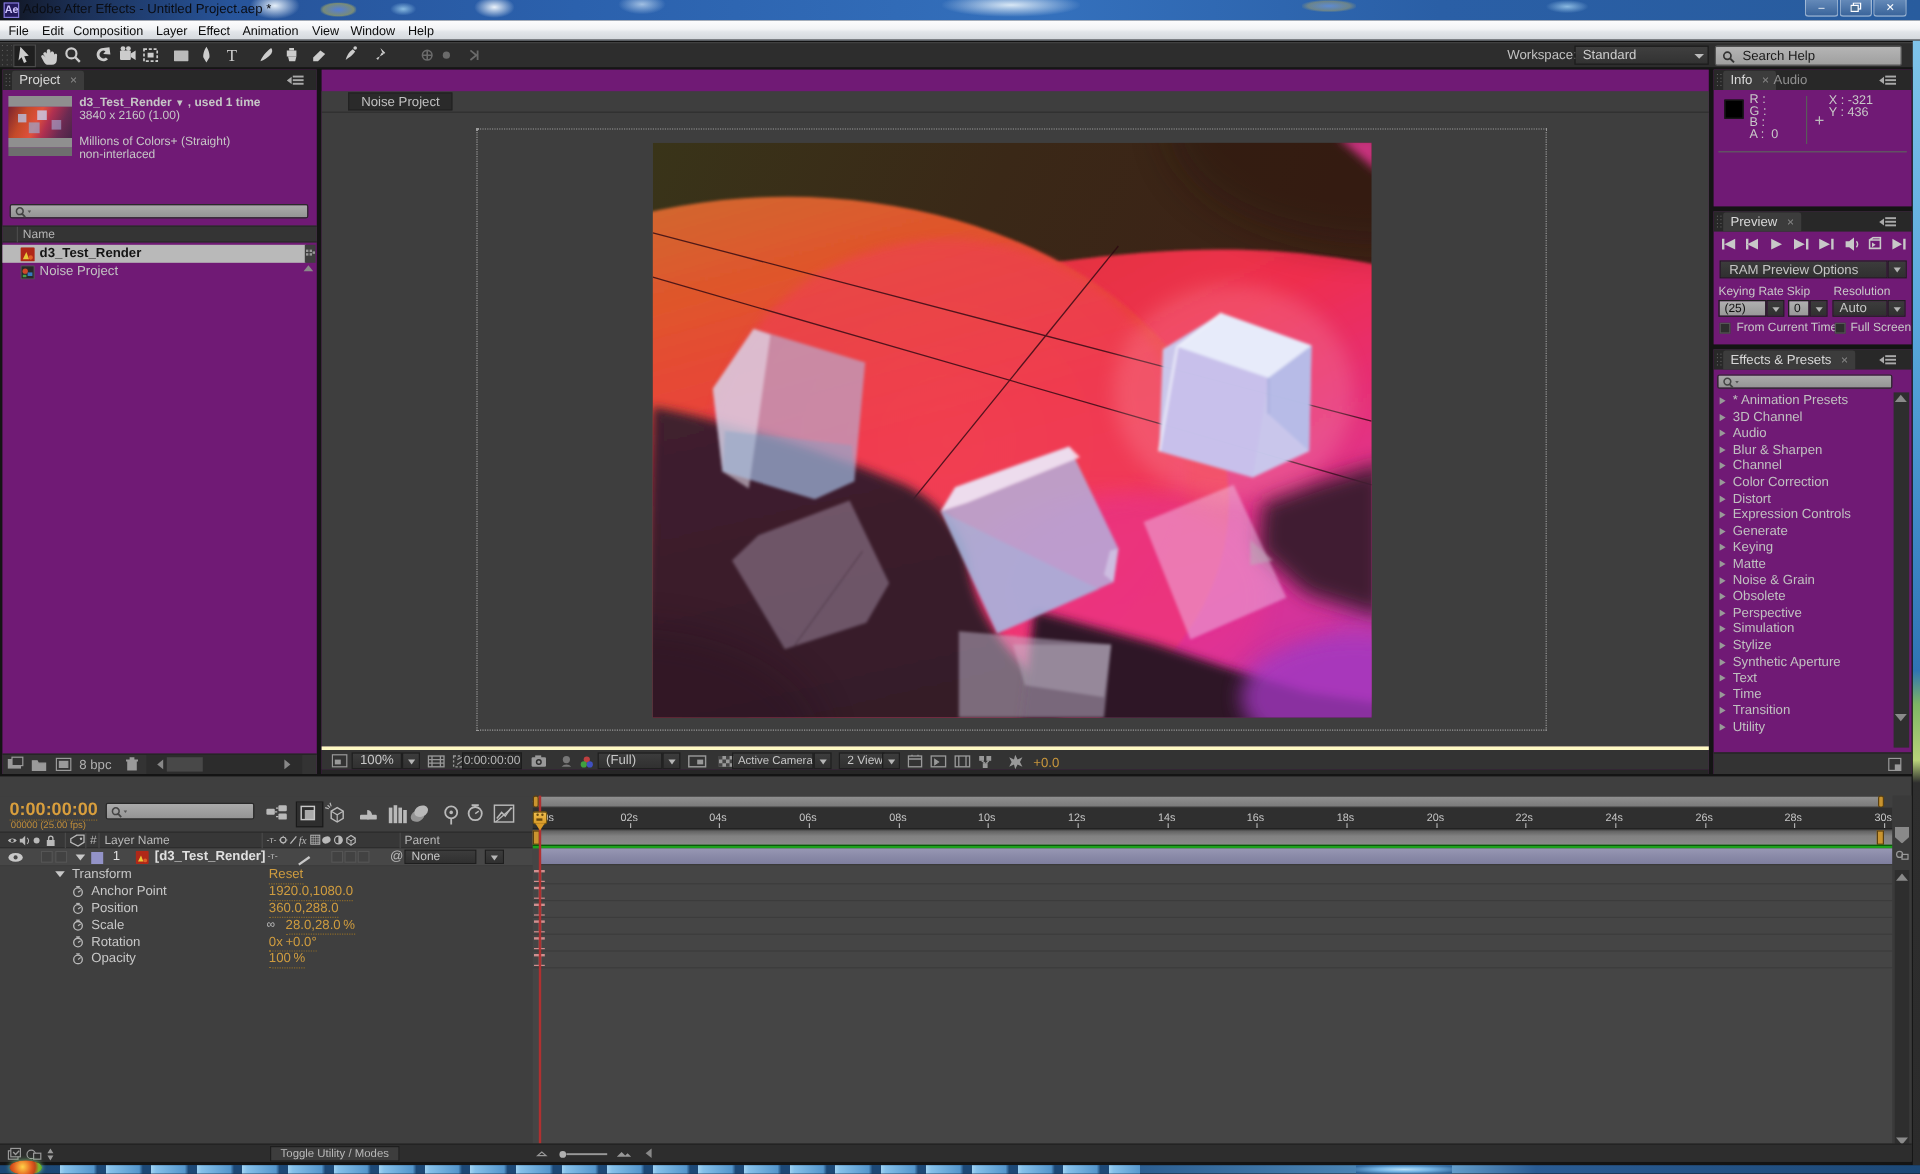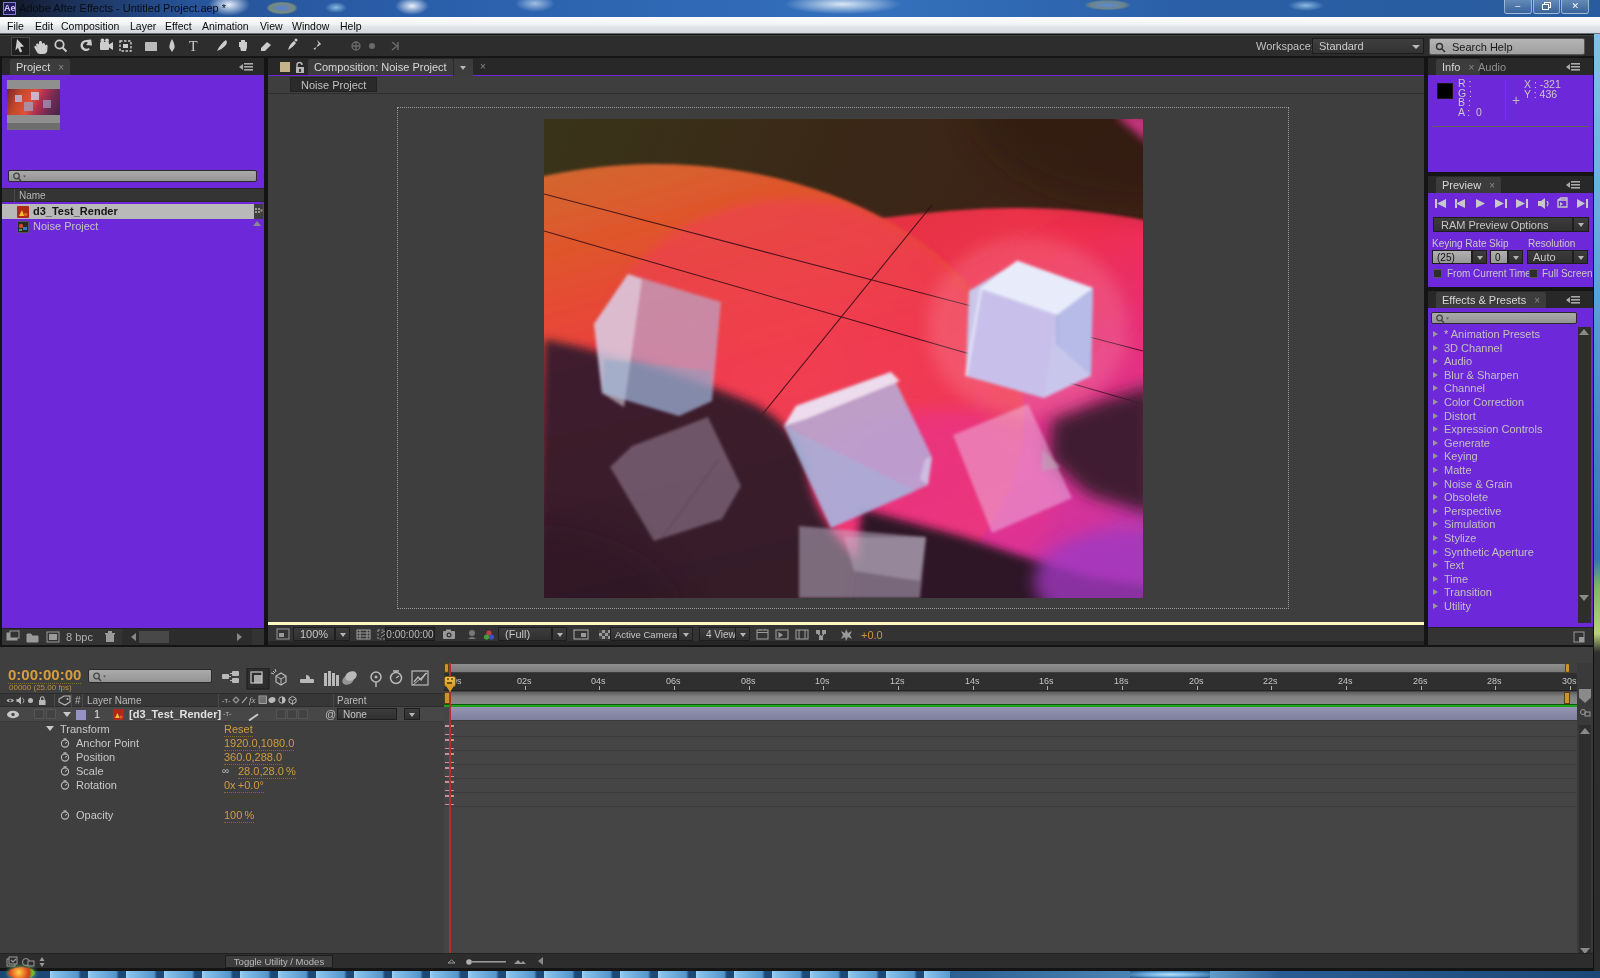--- a/index.html
+++ b/index.html
@@ -19,21 +19,21 @@
 #toolbar{position:absolute;top:35px;left:0;width:1600px;height:22px;background:#2d2d2d;border-top:1px solid #404040;border-bottom:1px solid #161616;}
 #toolbar svg{position:absolute;top:2px;}
 #wslabel{position:absolute;top:4px;left:1256px;font-size:11px;color:#c2c2c2;}
 #wsdrop{position:absolute;top:2px;left:1312px;width:112px;height:16px;background:linear-gradient(180deg,#3f3f3f,#323232);border:1px solid #1c1c1c;color:#cccccc;font-size:11px;line-height:15px;padding-left:6px;}
 #wsdrop .arr{position:absolute;right:3px;top:6px;width:0;height:0;border-left:4px solid transparent;border-right:4px solid transparent;border-top:4px solid #bbb;}
 #searchbox{position:absolute;top:2px;left:1429px;width:156px;height:17px;background:linear-gradient(180deg,#b5b5b5,#9f9f9f);border:1px solid #555;border-radius:2px;color:#1a1a1a;font-size:11px;line-height:16px;padding-left:22px;}
 
 #deskstrip{position:absolute;top:34px;left:1594px;width:6px;height:937px;background:linear-gradient(180deg,#7fc3ea 0%,#59a8dc 25%,#3c86c4 45%,#2f74b4 56%,#7db564 59%,#b9d27a 64%,#2e2e2e 66%,#2b2b2b 100%);}
 
 #ws{position:absolute;top:57px;left:0;width:1593px;height:914px;background:#141414;}
-.panel{position:absolute;background:#6d28d9;}
+.panel{position:absolute;background:#701a75;}
 .tabbar{position:absolute;top:0;left:0;right:0;height:17px;background:#282828;}
 .tab{position:absolute;top:1px;height:16px;background:#3c3c3c;color:#d8d8d8;font-size:11px;line-height:16px;padding:0 6px;border-radius:2px 2px 0 0;}
 .tab .x{color:#8a8a8a;margin-left:5px;font-size:10px;}
 .tabghost{position:absolute;top:1px;height:16px;color:#909090;font-size:11px;line-height:16px;padding:0 6px;}
 .pmenu{position:absolute;top:4px;width:16px;height:10px;}
 .grip{position:absolute;top:3px;left:2px;width:6px;height:12px;background:radial-gradient(circle 1px at 1px 1px,#777 60%,transparent 61%) 0 0/3px 3px;}
 
 #proj{left:2px;top:1px;width:262px;height:587px;}
 
 #comp{left:268px;top:1px;width:1156px;height:587px;}
@@ -178,20 +178,26 @@
         <div style="position:absolute;left:0;top:0;width:53px;height:9px;background:#8f8f8f"></div>
         <div style="position:absolute;left:0;top:9px;width:53px;height:26px;background:linear-gradient(115deg,#7a2430 0%,#c44a28 25%,#e0503c 45%,#b03050 60%,#6a2a52 80%,#4a2448 100%)">
           <div style="position:absolute;left:8px;top:6px;width:7px;height:7px;background:#b8c0e0;opacity:.8"></div>
           <div style="position:absolute;left:24px;top:3px;width:8px;height:8px;background:#c8d0ec;opacity:.8"></div>
           <div style="position:absolute;left:17px;top:13px;width:9px;height:9px;background:#9aa8cc;opacity:.7"></div>
           <div style="position:absolute;left:36px;top:11px;width:8px;height:8px;background:#a8b0d8;opacity:.6"></div>
         </div>
         <div style="position:absolute;left:0;top:35px;width:53px;height:8px;background:#8f8f8f"></div>
         <div style="position:absolute;left:0;top:43px;width:53px;height:7px;background:#6e6e6e"></div>
       </div>
+      <div id="pinfo">
+        <div style="font-weight:bold">d3_Test_Render <span style="font-size:8px">▼</span> , used 1 time</div>
+        <div style="margin-top:1px">3840 x 2160 (1.00)</div>
+        <div style="margin-top:12px">Millions of Colors+ (Straight)</div>
+        <div style="margin-top:1px">non-interlaced</div>
+      </div>
       <div class="psearch" style="left:6px;top:112px;width:249px;">
         <svg style="position:absolute;left:3px;top:1px" width="16" height="10" viewBox="0 0 16 10">
             <circle cx="4.5" cy="4" r="2.8" fill="none" stroke="#444" stroke-width="1.3"></circle>
             <path d="M6.5 6.3l2.5 2.7" stroke="#444" stroke-width="1.5"></path>
             <path d="M11 3.5l3 0l-1.5 2z" fill="#555"></path>
           </svg>
       </div>
       <div id="pnamehdr">
           <span style="position:absolute;left:17px;top:1px">Name</span>
           <div style="position:absolute;left:12px;top:0;width:1px;height:13px;background:#4a4a4a"></div>
@@ -242,34 +248,20 @@
               <path d="M104 5 h8 v8 h-8 z M103 4 h10 v1.5 h-10 z M106 2 h4 v2 h-4 z"></path>
             </g>
           <rect x="120" y="0" width="130" height="16" fill="#2c2c2c"></rect>
           <path d="M129 8 l5 -4 v8 z" fill="#888"></path>
           <rect x="137" y="2" width="30" height="12" fill="#484848"></rect>
           <path d="M240 8 l-5 -4 v8 z" fill="#888"></path>
         </svg>
       </div>
     </div>
     <div id="comp" class="panel">
-      <div class="tabbar">
-        <div class="grip" style="left:4px"></div>
-        <div style="position:absolute;left:12px;top:4px;width:10px;height:10px;background:#c4b48a"></div>
-        <svg style="position:absolute;left:26px;top:3px" width="12" height="13" viewBox="0 0 12 13">
-            <path d="M3 6 v-2 a2.5 2.5 0 0 1 5 0" fill="none" stroke="#b5b5b5" stroke-width="1.5"></path>
-            <rect x="2" y="6" width="8" height="6" fill="#b5b5b5"></rect>
-            <rect x="5" y="8" width="2" height="3" fill="#333"></rect>
-          </svg>
-        <div class="tab" style="left:40px">Composition: Noise Project</div>
-        <div style="position:absolute;left:185px;top:1px;width:20px;height:17px;background:#3c3c3c;border-left:1px solid #2a2a2a">
-            <div class="dda" style="left:6px;top:7px"></div>
-          </div>
-        <span class="x" style="position:absolute;left:212px;top:3px;color:#8a8a8a;font-size:10px">×</span>
-      </div>
       <div id="compbody">
         <div id="crumb">Noise Project</div>
         <div id="compsep"></div>
         <div id="dotted"></div>
         <svg id="compimg" viewBox="0 0 599 479" preserveAspectRatio="none">
           <defs>
             <linearGradient id="gbg" x1="0" y1="0" x2="1" y2="0.35">
               <stop offset="0" stop-color="#393419"></stop>
                 <stop offset="0.45" stop-color="#3a2817"></stop>
                 <stop offset="1" stop-color="#3d2016"></stop>
@@ -431,21 +423,21 @@
             </g>
           <g transform="translate(26,0)">
               <rect x="0" y="2" width="13" height="9" fill="#999"></rect>
               <path d="M0 2 h3 v3 h-3 z M6 2 h3 v3 h-3 z M3 5 h3 v3 h-3 z M9 5 h3 v3 h-3 z M0 8 h3 v3 h-3 z M6 8 h3 v3 h-3 z" fill="#444"></path>
             </g>
         </svg>
         <div class="dd" style="left:342px;top:2px;width:68px;height:14px;line-height:13px;padding-left:4px;font-size:9.5px;white-space:nowrap;overflow:hidden">Active Camera</div>
         <div class="dd" style="left:410px;top:2px;width:15px;height:14px">
             <div class="dda" style="left:4px;top:5px"></div>
           </div>
-        <div class="dd" style="left:431px;top:2px;width:38px;height:14px;line-height:13px;padding-left:6px;font-size:10px">4 View</div>
+        <div class="dd" style="left:431px;top:2px;width:38px;height:14px;line-height:13px;padding-left:6px;font-size:10px">2 View</div>
         <div class="dd" style="left:467px;top:2px;width:15px;height:14px">
             <div class="dda" style="left:4px;top:5px"></div>
           </div>
         <svg style="position:absolute;left:488px;top:3px" width="130" height="13" viewBox="0 0 130 13">
           <g fill="none" stroke="#999" stroke-width="1.1">
             <rect x="1" y="2" width="11" height="9"></rect>
               <path d="M1 4.5 h11 M4 2 v-1 M9 2 v-1"></path>
             <rect x="20" y="2" width="12" height="9"></rect>
               <path d="M23 5 l3 2 l-3 2 z" fill="#999"></path>
             <rect x="40" y="2" width="12" height="9"></rect>
@@ -746,21 +738,21 @@
         </div>
       <div class="trow" style="left:0;top:131px">
           <svg style="position:absolute;left:60px;top:2px" width="10" height="10" viewBox="0 0 10 10">
             <circle cx="5" cy="5.5" r="3.6" fill="none" stroke="#b9b9b9" stroke-width="1.1"></circle>
             <path d="M5 2 v-1.2 M3.5 .8 h3" stroke="#b9b9b9" stroke-width="1"></path>
             <path d="M5 5.5 l2.2 -1.5" stroke="#b9b9b9" stroke-width="1"></path>
           </svg>
           <span style="position:absolute;left:76px">Rotation</span>
           <span class="tval" style="position:absolute;left:224px">0x +0.0°</span>
         </div>
-      <div class="trow" style="left:0;top:161px">
+      <div class="trow" style="left:0;top:145px">
           <svg style="position:absolute;left:60px;top:2px" width="10" height="10" viewBox="0 0 10 10">
             <circle cx="5" cy="5.5" r="3.6" fill="none" stroke="#b9b9b9" stroke-width="1.1"></circle>
             <path d="M5 2 v-1.2 M3.5 .8 h3" stroke="#b9b9b9" stroke-width="1"></path>
             <path d="M5 5.5 l2.2 -1.5" stroke="#b9b9b9" stroke-width="1"></path>
           </svg>
           <span style="position:absolute;left:76px">Opacity</span>
           <span class="tval" style="position:absolute;left:224px">100 %</span>
         </div>
 
       <div id="tgraph" style="position:absolute;left:444px;top:16px;width:1133px;height:290px;background:#454545">

